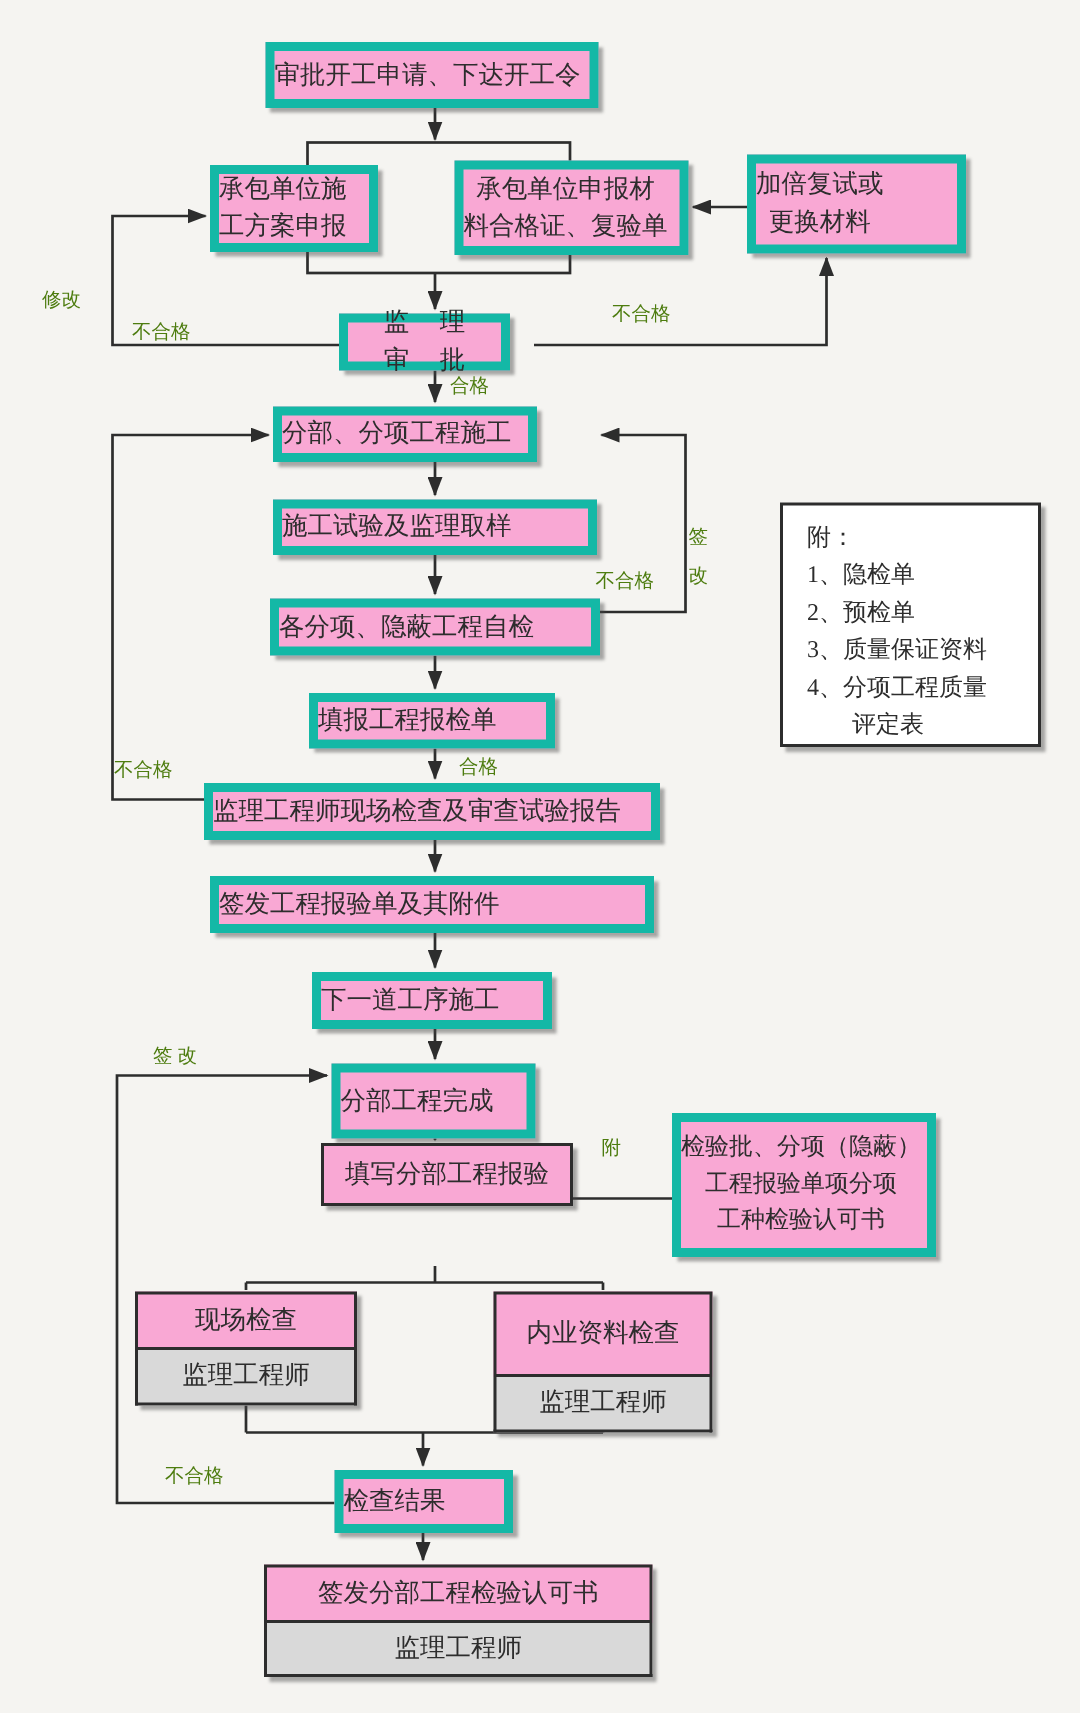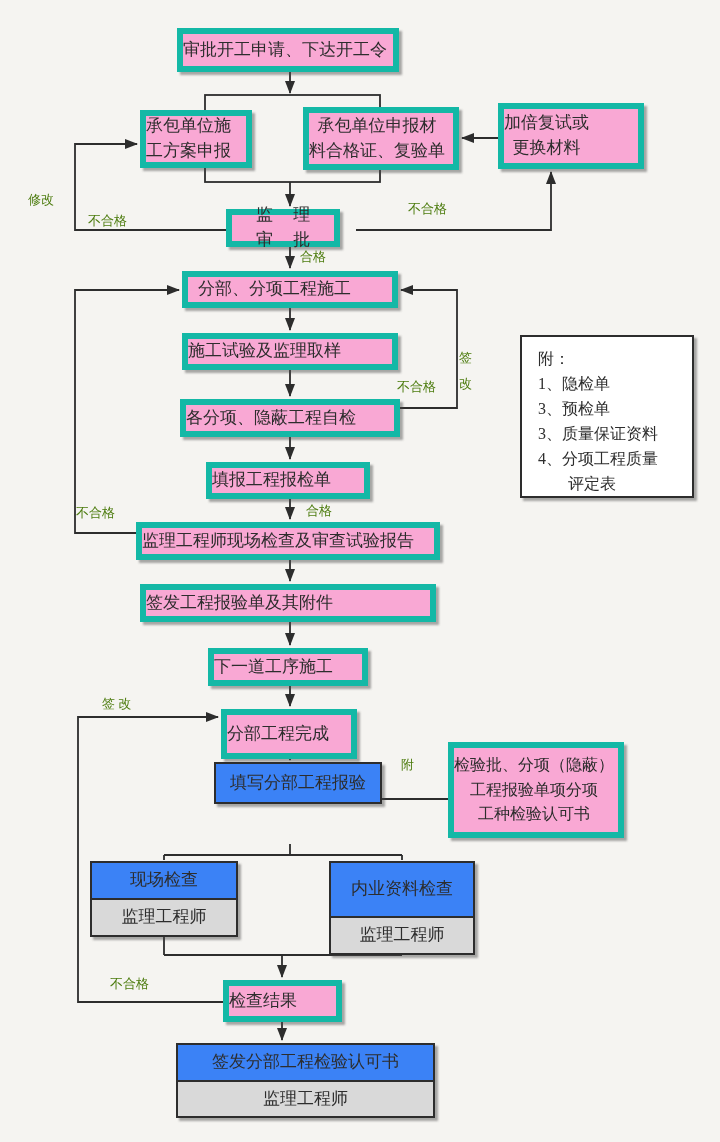--- a/index.html
+++ b/index.html
@@ -22,21 +22,21 @@
   .approval-text { letter-spacing:8px; padding-left:8px; }
   .stack {
     position:absolute; box-sizing:border-box;
     box-shadow:3px 3px 2px rgba(70,70,70,.45);
   }
   .cell {
     box-sizing:border-box; border:2px solid #2d2d2d;
     display:flex; align-items:center; justify-content:center;
     text-align:center;
   }
-  .cell.white { background:#3b82f6; }
+  .cell.white { background:#f9a8d4; }
   .cell.gray  { background:#d9d9d9; border-top:none; }
   .note-box {
     position:absolute; box-sizing:border-box;
     background:#ffffff; border:2px solid #2d2d2d;
     box-shadow:3px 3px 2px rgba(70,70,70,.45);
     padding:9px 6px 0 16px; font-size:16px; line-height:25px;
   }
   .note-line { white-space:pre; }
   .note-line.indent { padding-left:30px; }
   .lbl {
@@ -98,21 +98,21 @@
 
   <div class="node" style="left:498px; top:103px; width:146px; height:66px;">
     <span class="node-text">加倍复试或
 更换材料</span>
   </div>
 
   <div class="node" style="left:226px; top:209px; width:114px; height:38px;">
     <span class="node-text approval-text">监 理 审 批</span>
   </div>
 
-  <div class="node" style="left:182px; top:271px; width:216px; height:37px;padding-left:10px;">
+  <div class="node" style="left:182px; top:271px; width:176px; height:37px;">
     <span class="node-text">分部、分项工程施工</span>
   </div>
 
   <div class="node" style="left:182px; top:333px; width:216px; height:37px;">
     <span class="node-text">施工试验及监理取样</span>
   </div>
 
   <div class="node" style="left:180px; top:399px; width:220px; height:38px;">
     <span class="node-text">各分项、隐蔽工程自检</span>
   </div>
@@ -176,21 +176,21 @@
       <span class="node-text">签发分部工程检验认可书</span>
     </div>
     <div class="cell gray" style="height:36px;">
       <span class="node-text">监理工程师</span>
     </div>
   </div>
 
   <div class="note-box" style="left:520px; top:335px; width:174px; height:163px;">
     <div class="note-line">附：</div>
     <div class="note-line">1、隐检单</div>
-    <div class="note-line">3、预检单</div>
+    <div class="note-line">2、预检单</div>
     <div class="note-line">3、质量保证资料</div>
     <div class="note-line">4、分项工程质量</div>
     <div class="note-line indent">评定表</div>
   </div>
 
   <div class="lbl" style="left:28px; top:187px;">修改</div>
   <div class="lbl" style="left:88px; top:208px;">不合格</div>
   <div class="lbl" style="left:408px; top:196px;">不合格</div>
   <div class="lbl" style="left:300px; top:244px;">合格</div>
   <div class="lbl" style="left:397px; top:374px;">不合格</div>

